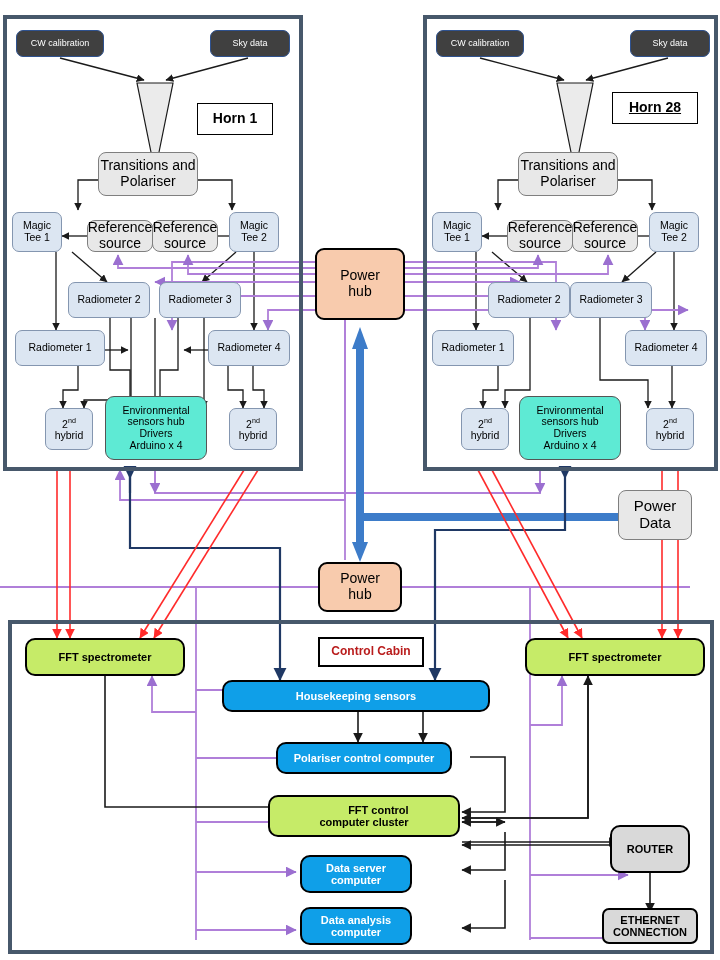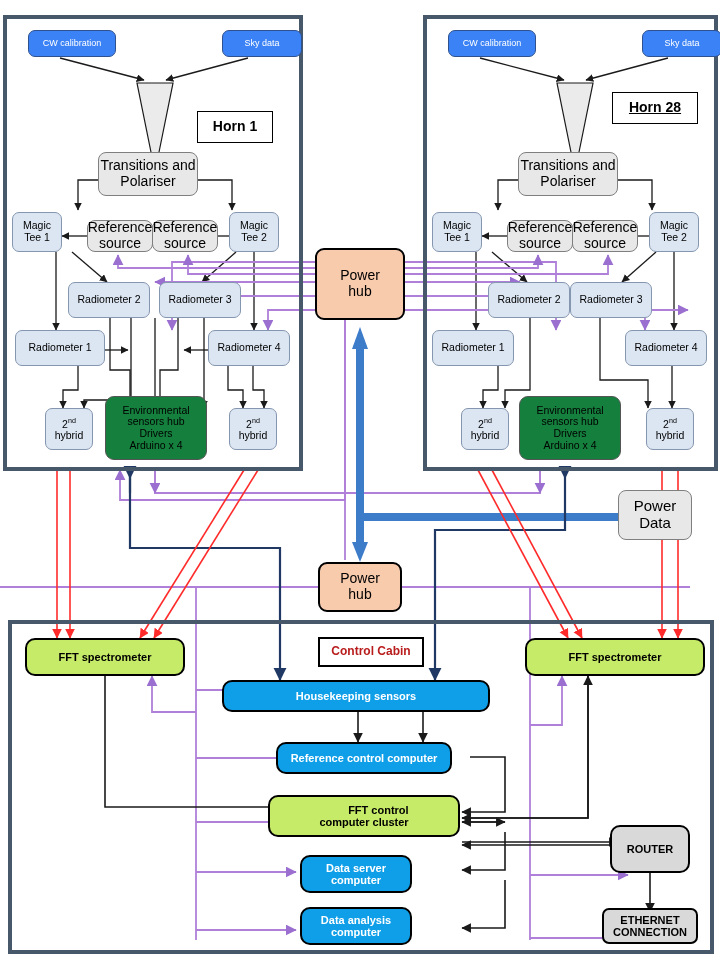--- a/index.html
+++ b/index.html
@@ -1,24 +1,24 @@
 <!DOCTYPE html>
 <html><head>
 <meta charset="utf-8">
 <style>
   html,body{margin:0;padding:0;background:#ffffff;}
   body{width:720px;height:960px;font-family:"Liberation Sans",sans-serif;}
   #stage{position:relative;width:720px;height:960px;overflow:hidden;background:#fff;}
   svg#wires{position:absolute;left:0;top:0;width:720px;height:960px;pointer-events:none;}
   .node{position:absolute;box-sizing:border-box;display:flex;align-items:center;justify-content:center;text-align:center;line-height:1.12;}
   .container{position:absolute;box-sizing:border-box;border:4px solid #47586b;background:transparent;}
-  .blue-src{background:#3b82f6;border:1px solid #2f528f;color:#fff;font-size:9px;border-radius:7px;margin-left:12px;}
+  .blue-src{background:#404040;border:1px solid #2f528f;color:#fff;font-size:9px;border-radius:7px;}
   .grey{background:#e8e8e8;border:1px solid #7f7f7f;color:#000;font-size:14px;border-radius:8px;}
   .lightblue{background:#dce6f2;border:1px solid #8496b0;color:#000;font-size:10.5px;border-radius:7px;}
-  .white{background:#15803d;border:1px solid #555;color:#000;font-size:10.5px;border-radius:9px;}
+  .white{background:#5eead4;border:1px solid #555;color:#000;font-size:10.5px;border-radius:9px;}
   .peach{background:#f8cbad;border:2px solid #000;color:#000;font-size:14px;border-radius:9px;}
   .hornlabel{background:#fff;border:1.5px solid #000;color:#000;font-size:14px;font-weight:bold;}
   .green{background:#c6eb68;border:2.5px solid #000;color:#000;font-size:11px;font-weight:bold;border-radius:10px;text-align:right;}
   .cyan{background:#0f9fe8;border:2.5px solid #000;color:#fff;font-size:11px;font-weight:bold;border-radius:10px;}
   .greyhard{background:#d9d9d9;border:2.5px solid #000;color:#000;font-size:11px;font-weight:bold;border-radius:10px;text-align:center;}
   .greyhard.sq{border-radius:7px;}
   .cabinlabel{background:#fff;border:2.5px solid #000;color:#b91c1c;font-size:12px;font-weight:bold;}
   sup{font-size:0.68em;vertical-align:super;}
   .stack{display:block;}
 </style>
@@ -182,21 +182,21 @@
   <div class="container" style="left:3px;top:15px;width:300px;height:456px;"></div>
   <div class="container" style="left:423px;top:15px;width:295px;height:456px;"></div>
   <div class="container" style="left:8px;top:620px;width:706px;height:334px;"></div>
 
   <div class="node blue-src" style="left:16px;top:30px;width:88px;height:27px;">
       <span>CW calibration</span>
     </div>
   <div class="node blue-src" style="left:210px;top:30px;width:80px;height:27px;">
       <span>Sky data</span>
     </div>
-  <div class="node hornlabel" style="left:197px;top:103px;width:76px;height:32px;margin-top:8px;">
+  <div class="node hornlabel" style="left:197px;top:103px;width:76px;height:32px;">
       <span>Horn 1</span>
     </div>
   <div class="node grey" style="left:98px;top:152px;width:100px;height:44px;">
       <span>
         <span class="stack">Transitions and</span>
         <span class="stack">Polariser</span>
       </span>
     </div>
   <div class="node lightblue" style="left:12px;top:212px;width:50px;height:40px;">
       <span>
@@ -352,21 +352,21 @@
   <div class="node green" style="left:25px;top:638px;width:160px;height:38px;">
       <span>FFT spectrometer</span>
     </div>
   <div class="node green" style="left:525px;top:638px;width:180px;height:38px;">
       <span>FFT spectrometer</span>
     </div>
   <div class="node cyan" style="left:222px;top:680px;width:268px;height:32px;">
       <span>Housekeeping sensors</span>
     </div>
   <div class="node cyan" style="left:276px;top:742px;width:176px;height:32px;">
-      <span>Reference control computer</span>
+      <span>Polariser control computer</span>
     </div>
   <div class="node green" style="left:268px;top:795px;width:192px;height:42px;">
       <span>
         <span class="stack">FFT control</span>
         <span class="stack">computer cluster</span>
       </span>
     </div>
   <div class="node cyan" style="left:300px;top:855px;width:112px;height:38px;">
       <span>
         <span class="stack">Data server</span>

